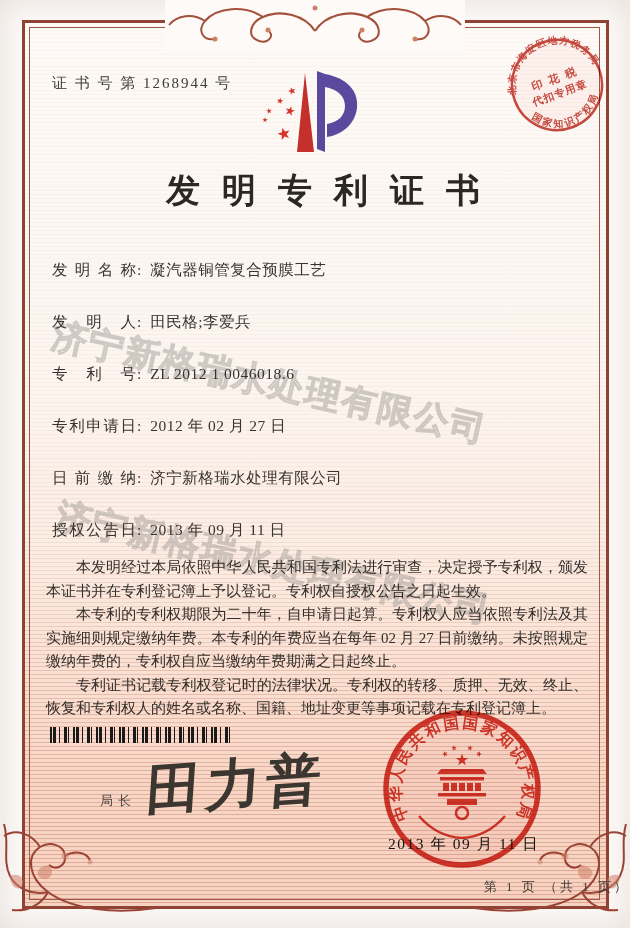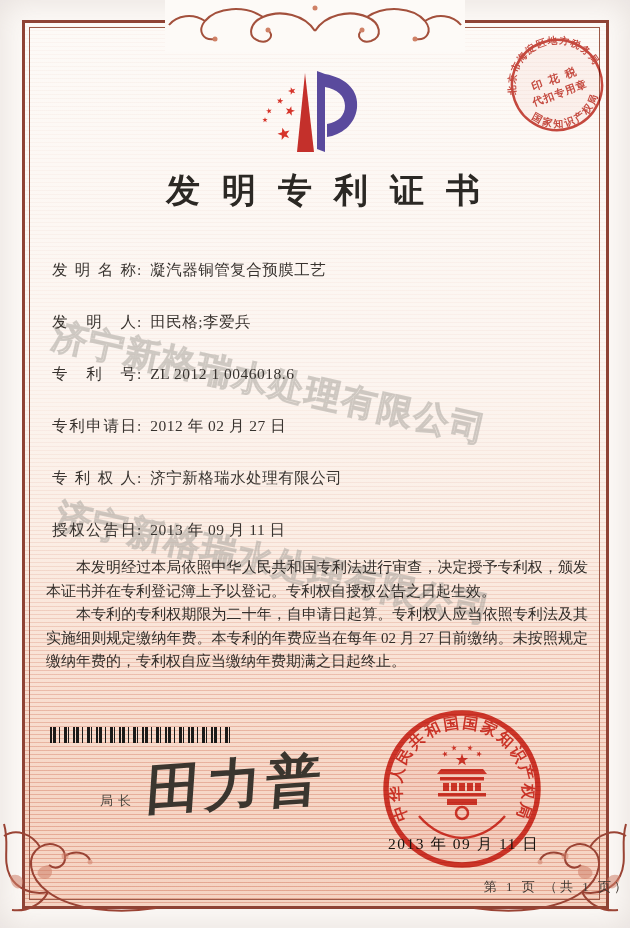--- a/index.html
+++ b/index.html
@@ -136,20 +136,21 @@
       <circle cx="67" cy="34" r="3.5"></circle>
       <path d="M51,43 C58,50 52,60 43,56 C36,52 40,44 51,43 Z"></path>
       <path d="M12,54 C20,50 28,56 24,64 C20,70 12,64 12,54 Z"></path>
       <circle cx="92" cy="40" r="2.5"></circle>
     </g>
   </svg>
 
   <div class="watermark wm-1">济宁新格瑞水处理有限公司</div>
   <div class="watermark wm-2">济宁新格瑞水处理有限公司</div>
 
+  <div class="cert-no">证 书 号 第 1268944 号</div>
 
   <svg class="logo" width="140" height="100" viewBox="0 0 140 100">
     <defs>
       <path id="star" d="M0,-1 L0.235,-0.324 L0.951,-0.309 L0.380,0.124 L0.588,0.809 L0,0.4 L-0.588,0.809 L-0.380,0.124 L-0.951,-0.309 L-0.235,-0.324 Z"></path>
     </defs>
     <g fill="#d6342a">
       <use href="#star" transform="translate(47,31) scale(4) rotate(-18)"></use>
       <use href="#star" transform="translate(35,41) scale(3.4) rotate(10)"></use>
       <use href="#star" transform="translate(24,51) scale(3) rotate(-10)"></use>
       <use href="#star" transform="translate(45,51) scale(5) rotate(15)"></use>
@@ -186,30 +187,31 @@
     <div class="field-row">
       <span class="field-label">发明人</span><span class="field-colon">:</span><span class="field-value">田民格;李爱兵</span>
     </div>
     <div class="field-row">
       <span class="field-label">专利号</span><span class="field-colon">:</span><span class="field-value">ZL 2012 1 0046018.6</span>
     </div>
     <div class="field-row">
       <span class="field-label">专利申请日</span><span class="field-colon">:</span><span class="field-value">2012 年 02 月 27 日</span>
     </div>
     <div class="field-row">
-      <span class="field-label">专利权人</span><span class="field-colon">:</span><span class="field-value">济宁新格瑞水处理有限公司</span>
+      <span class="field-label">日前缴纳</span><span class="field-colon">:</span><span class="field-value">济宁新格瑞水处理有限公司</span>
     </div>
     <div class="field-row">
       <span class="field-label">授权公告日</span><span class="field-colon">:</span><span class="field-value">2013 年 09 月 11 日</span>
     </div>
   </div>
 
   <div class="body-text">
     <p>本发明经过本局依照中华人民共和国专利法进行审查，决定授予专利权，颁发本证书并在专利登记簿上予以登记。专利权自授权公告之日起生效。</p>
     <p>本专利的专利权期限为二十年，自申请日起算。专利权人应当依照专利法及其实施细则规定缴纳年费。本专利的年费应当在每年 02 月 27 日前缴纳。未按照规定缴纳年费的，专利权自应当缴纳年费期满之日起终止。</p>
+    <p>专利证书记载专利权登记时的法律状况。专利权的转移、质押、无效、终止、恢复和专利权人的姓名或名称、国籍、地址变更等事项记载在专利登记簿上。</p>
   </div>
 
   <div class="barcode"></div>
 
   <span class="sig-title">局长</span>
   <span class="sig-name">田力普</span>
 
   <svg class="seal" width="170" height="170" viewBox="0 0 170 170">
     <circle cx="85" cy="85" r="76" fill="rgba(214,64,52,0.05)" stroke="#d23328" stroke-width="5.5"></circle>
     <defs>

